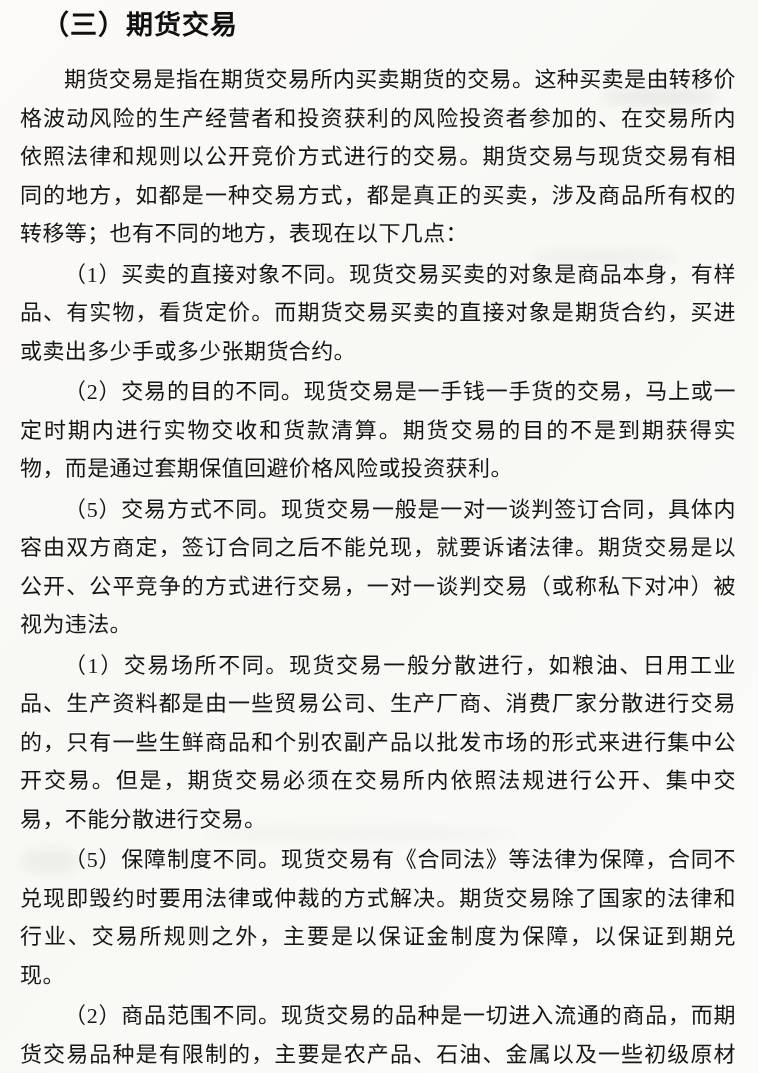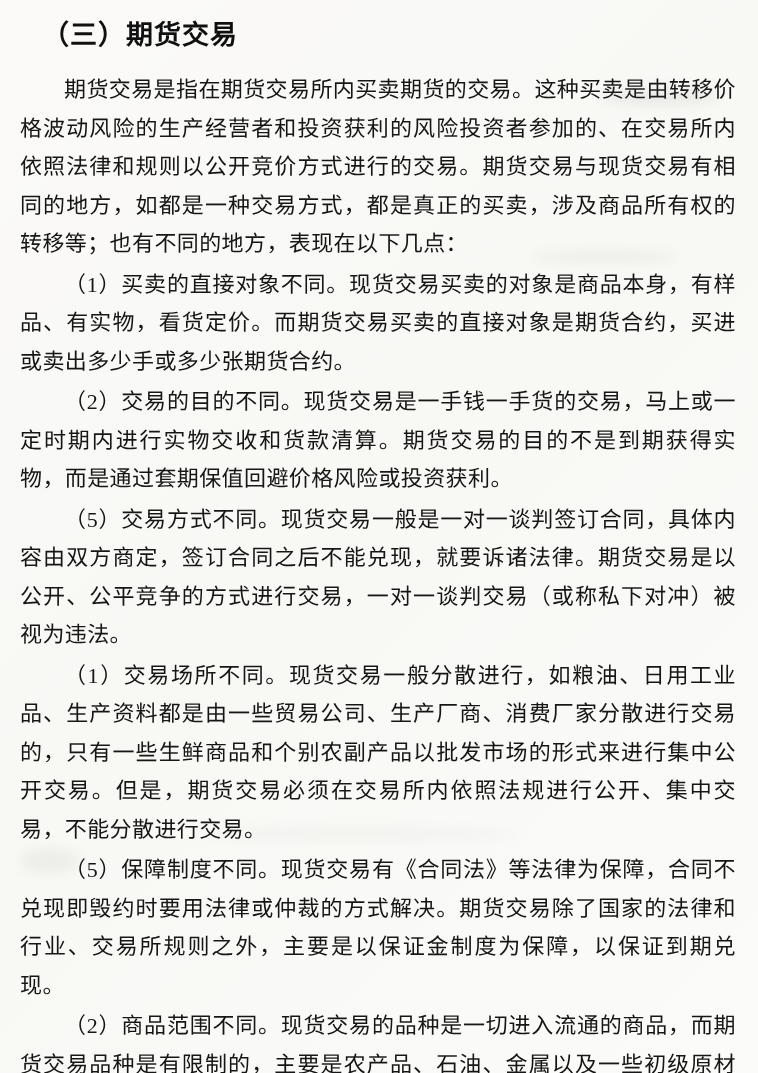--- a/index.html
+++ b/index.html
@@ -7,21 +7,21 @@
     padding: 0;
     background: #ffffff;
   }
   .page {
     position: relative;
     width: 758px;
     height: 1073px;
     box-sizing: border-box;
     background: linear-gradient(135deg, #fbfaf8 0%, #f8f8f5 48%, #fbfbf9 100%);
     color: #141414;
-    padding: 16px 10px 0 8px;
+    padding: 6px 10px 0 8px;
     overflow: hidden;
     font-family: "Liberation Serif", "DejaVu Serif", serif;
   }
   
   .smudge {
     position: absolute;
     border-radius: 50%;
     background: rgba(120,120,118,0.10);
     filter: blur(6px);
     pointer-events: none;

